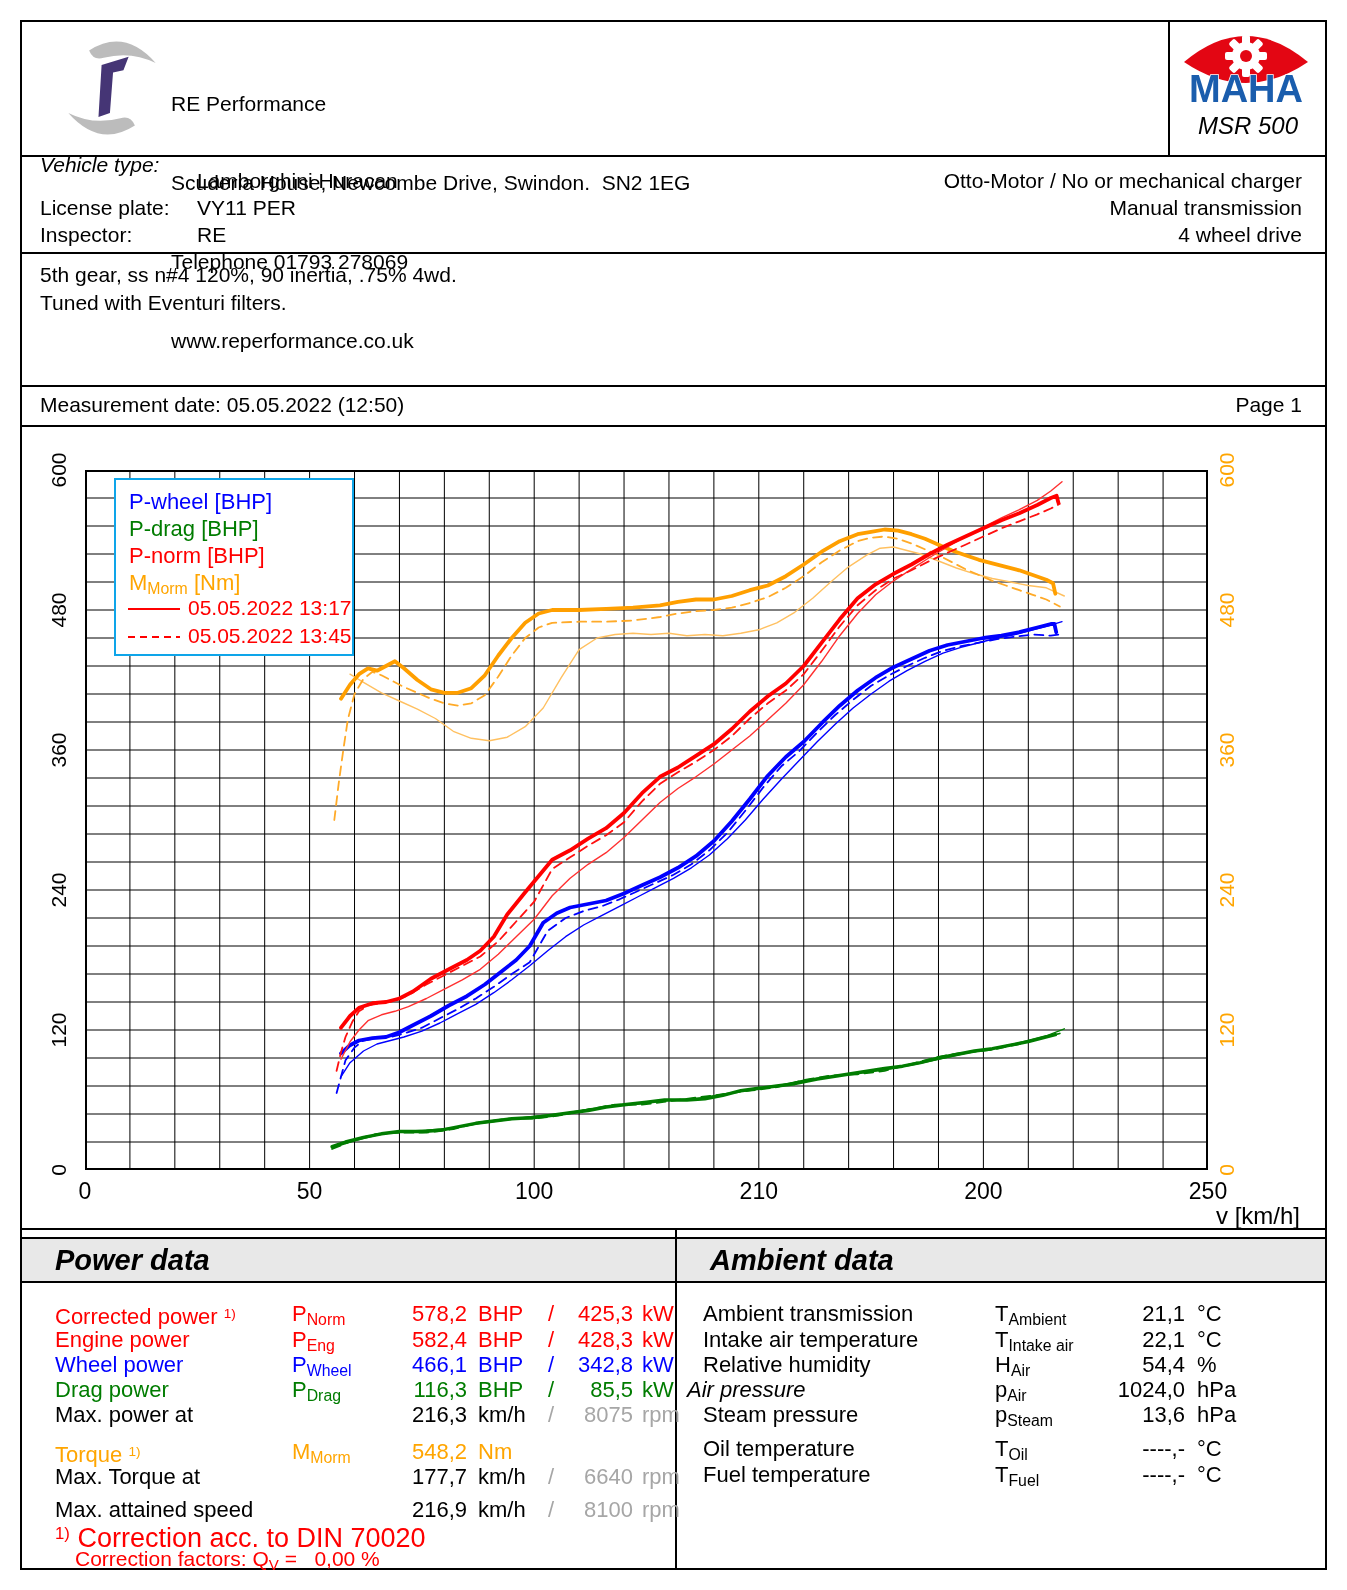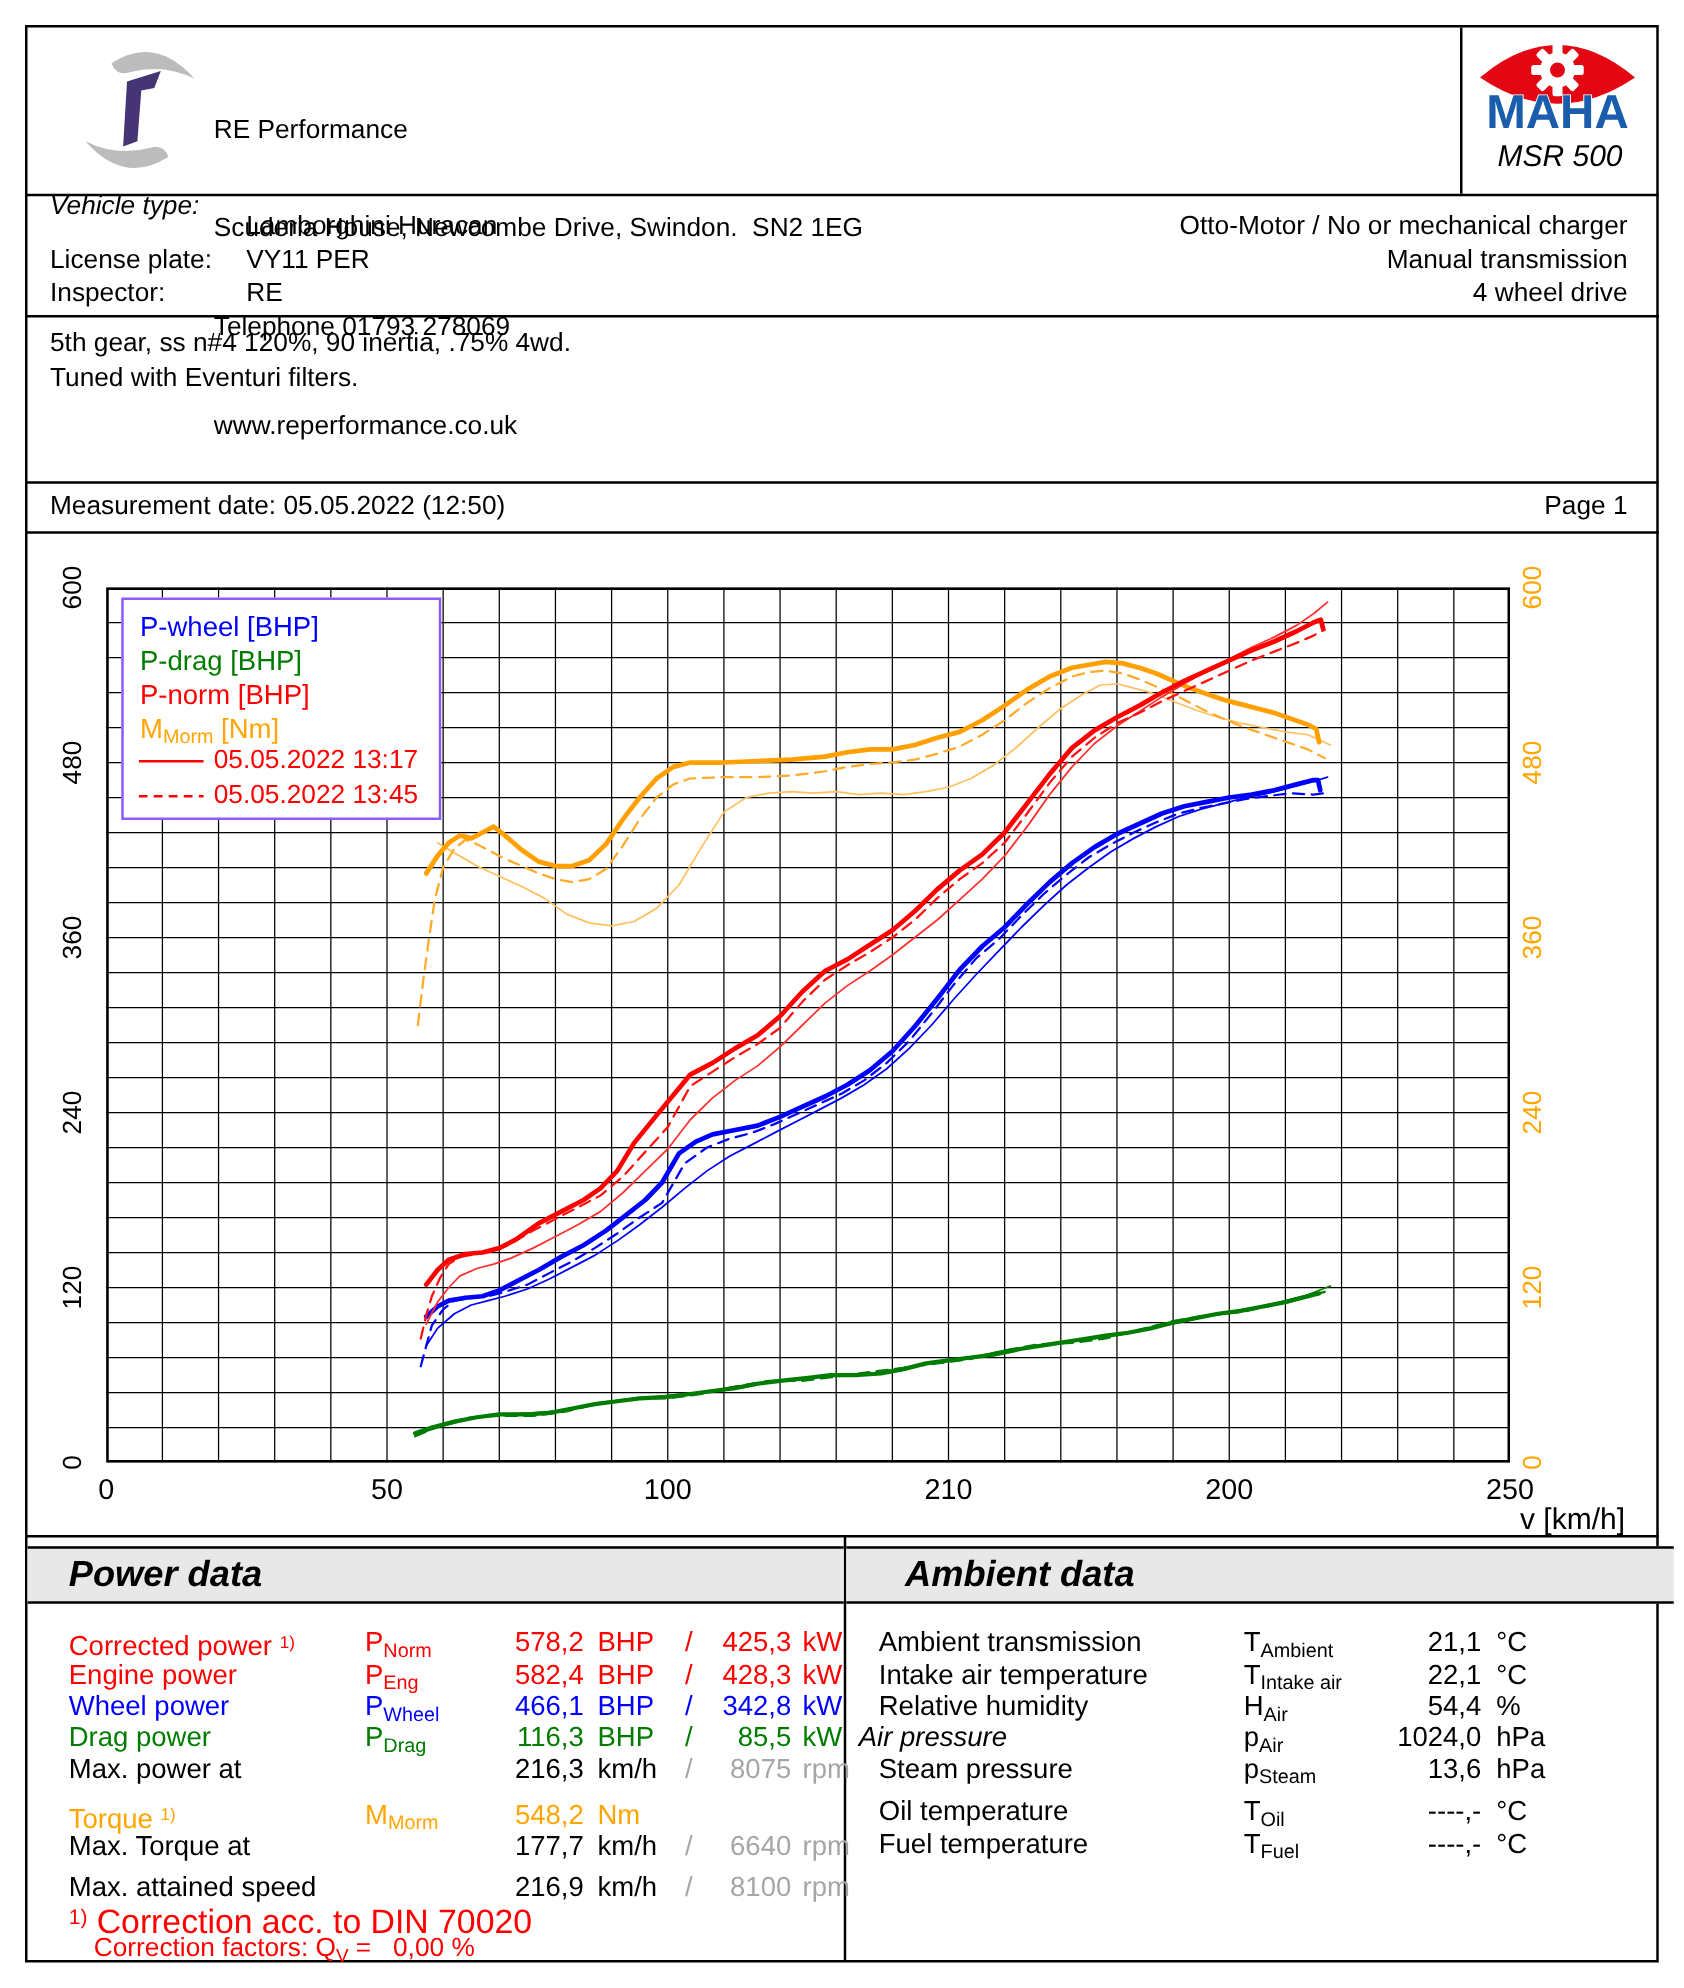--- a/index.html
+++ b/index.html
@@ -14,22 +14,22 @@
   .sub{font-size:0.72em;vertical-align:-0.28em;}
   .sup{font-size:0.62em;vertical-align:0.45em;}
   .secbar{position:absolute;background:#e8e8e8;border-top:2px solid #000;border-bottom:2px solid #000;
           font-style:italic;font-weight:bold;font-size:29px;line-height:42px;height:42px;}
   .row-abs{position:absolute;font-size:22px;line-height:24px;white-space:pre;}
   .cell{position:absolute;top:0;}
   .num{text-align:right;}
   .ytick{position:absolute;width:60px;height:22px;font-size:21px;text-align:center;
          transform:rotate(-90deg);transform-origin:center center;}
   .xtick{position:absolute;width:70px;font-size:23px;text-align:center;}
-  .legend{position:absolute;left:97px;top:478px;width:236px;height:174px;background:#fff;
-          border:2px solid #8b5cf6;z-index:5;padding-left:16px;}
+  .legend{position:absolute;left:114px;top:478px;width:236px;height:174px;background:#fff;
+          border:2px solid #0ea5e9;z-index:5;}
   .legend-item{position:absolute;left:13px;font-size:22px;white-space:pre;}
   .legend-run-label{position:absolute;left:72px;font-size:21px;color:#ff0000;white-space:pre;}
   svg{display:block;}
 </style>
 </head>
 <body>
 
 <div class="page">
   <div class="frame"></div>
 
@@ -219,21 +219,21 @@
       <div class="row-abs" style="left:20px;top:1403px;width:655px;height:24px;"><span class="cell" style="left:35px;color:#000000;">Max. power at</span><span class="cell num" style="left:352px;width:95px;color:#000000;">216,3</span><span class="cell" style="left:458px;color:#000000;">km/h</span><span class="cell" style="left:528px;color:#a6a6a6;">/</span><span class="cell num" style="left:518px;width:95px;color:#a6a6a6;">8075</span><span class="cell" style="left:622px;color:#a6a6a6;">rpm</span></div>
       <div class="row-abs" style="left:20px;top:1440px;width:655px;height:24px;"><span class="cell" style="left:35px;color:#ffa500;">Torque <span class="sup">1)</span></span><span class="cell" style="left:272px;color:#ffa500;">M<span class="sub">Morm</span></span><span class="cell num" style="left:352px;width:95px;color:#ffa500;">548,2</span><span class="cell" style="left:458px;color:#ffa500;">Nm</span></div>
       <div class="row-abs" style="left:20px;top:1465px;width:655px;height:24px;"><span class="cell" style="left:35px;color:#000000;">Max. Torque at</span><span class="cell num" style="left:352px;width:95px;color:#000000;">177,7</span><span class="cell" style="left:458px;color:#000000;">km/h</span><span class="cell" style="left:528px;color:#a6a6a6;">/</span><span class="cell num" style="left:518px;width:95px;color:#a6a6a6;">6640</span><span class="cell" style="left:622px;color:#a6a6a6;">rpm</span></div>
       <div class="row-abs" style="left:20px;top:1498px;width:655px;height:24px;"><span class="cell" style="left:35px;color:#000000;">Max. attained speed</span><span class="cell num" style="left:352px;width:95px;color:#000000;">216,9</span><span class="cell" style="left:458px;color:#000000;">km/h</span><span class="cell" style="left:528px;color:#a6a6a6;">/</span><span class="cell num" style="left:518px;width:95px;color:#a6a6a6;">8100</span><span class="cell" style="left:622px;color:#a6a6a6;">rpm</span></div>
     </div>
   <div id="power-notes">
       <div class="row-abs" style="left:55px;top:1522px;color:#ff0000;font-size:27px;"><span class="sup">1)</span> Correction acc. to DIN 70020</div>
       <div class="row-abs" style="left:75px;top:1547px;color:#ff0000;font-size:21px;">Correction factors: Q<span class="sub">V</span> =   0,00 %</div>
     </div>
 
-  <div class="secbar" style="left:677px;top:1237px;width:615px;padding-left:47px;">
+  <div class="secbar" style="left:677px;top:1237px;width:615px;padding-left:33px;">
     <span>Ambient data</span>
   </div>
   <div id="ambient-rows">
       <div class="row-abs" style="left:675px;top:1302px;width:650px;height:24px;"><span class="cell" style="left:28px;">Ambient transmission</span><span class="cell" style="left:320px;">T<span class="sub">Ambient</span></span><span class="cell num" style="left:415px;width:95px;">21,1</span><span class="cell" style="left:522px;">°C</span></div>
       <div class="row-abs" style="left:675px;top:1328px;width:650px;height:24px;"><span class="cell" style="left:28px;">Intake air temperature</span><span class="cell" style="left:320px;">T<span class="sub">Intake air</span></span><span class="cell num" style="left:415px;width:95px;">22,1</span><span class="cell" style="left:522px;">°C</span></div>
       <div class="row-abs" style="left:675px;top:1353px;width:650px;height:24px;"><span class="cell" style="left:28px;">Relative humidity</span><span class="cell" style="left:320px;">H<span class="sub">Air</span></span><span class="cell num" style="left:415px;width:95px;">54,4</span><span class="cell" style="left:522px;">%</span></div>
       <div class="row-abs" style="left:675px;top:1378px;width:650px;height:24px;"><span class="cell" style="left:12px;font-style:italic;">Air pressure</span><span class="cell" style="left:320px;">p<span class="sub">Air</span></span><span class="cell num" style="left:415px;width:95px;">1024,0</span><span class="cell" style="left:522px;">hPa</span></div>
       <div class="row-abs" style="left:675px;top:1403px;width:617px;height:24px;"><span class="cell" style="left:28px;">Steam pressure</span><span class="cell" style="left:320px;">p<span class="sub">Steam</span></span><span class="cell num" style="left:415px;width:95px;">13,6</span><span class="cell" style="left:522px;">hPa</span></div>
       <div class="row-abs" style="left:675px;top:1437px;width:606px;height:24px;"><span class="cell" style="left:28px;">Oil temperature</span><span class="cell" style="left:320px;">T<span class="sub">Oil</span></span><span class="cell num" style="left:415px;width:95px;">----,-</span><span class="cell" style="left:522px;">°C</span></div>
       <div class="row-abs" style="left:675px;top:1463px;width:650px;height:24px;"><span class="cell" style="left:28px;">Fuel temperature</span><span class="cell" style="left:320px;">T<span class="sub">Fuel</span></span><span class="cell num" style="left:415px;width:95px;">----,-</span><span class="cell" style="left:522px;">°C</span></div>

